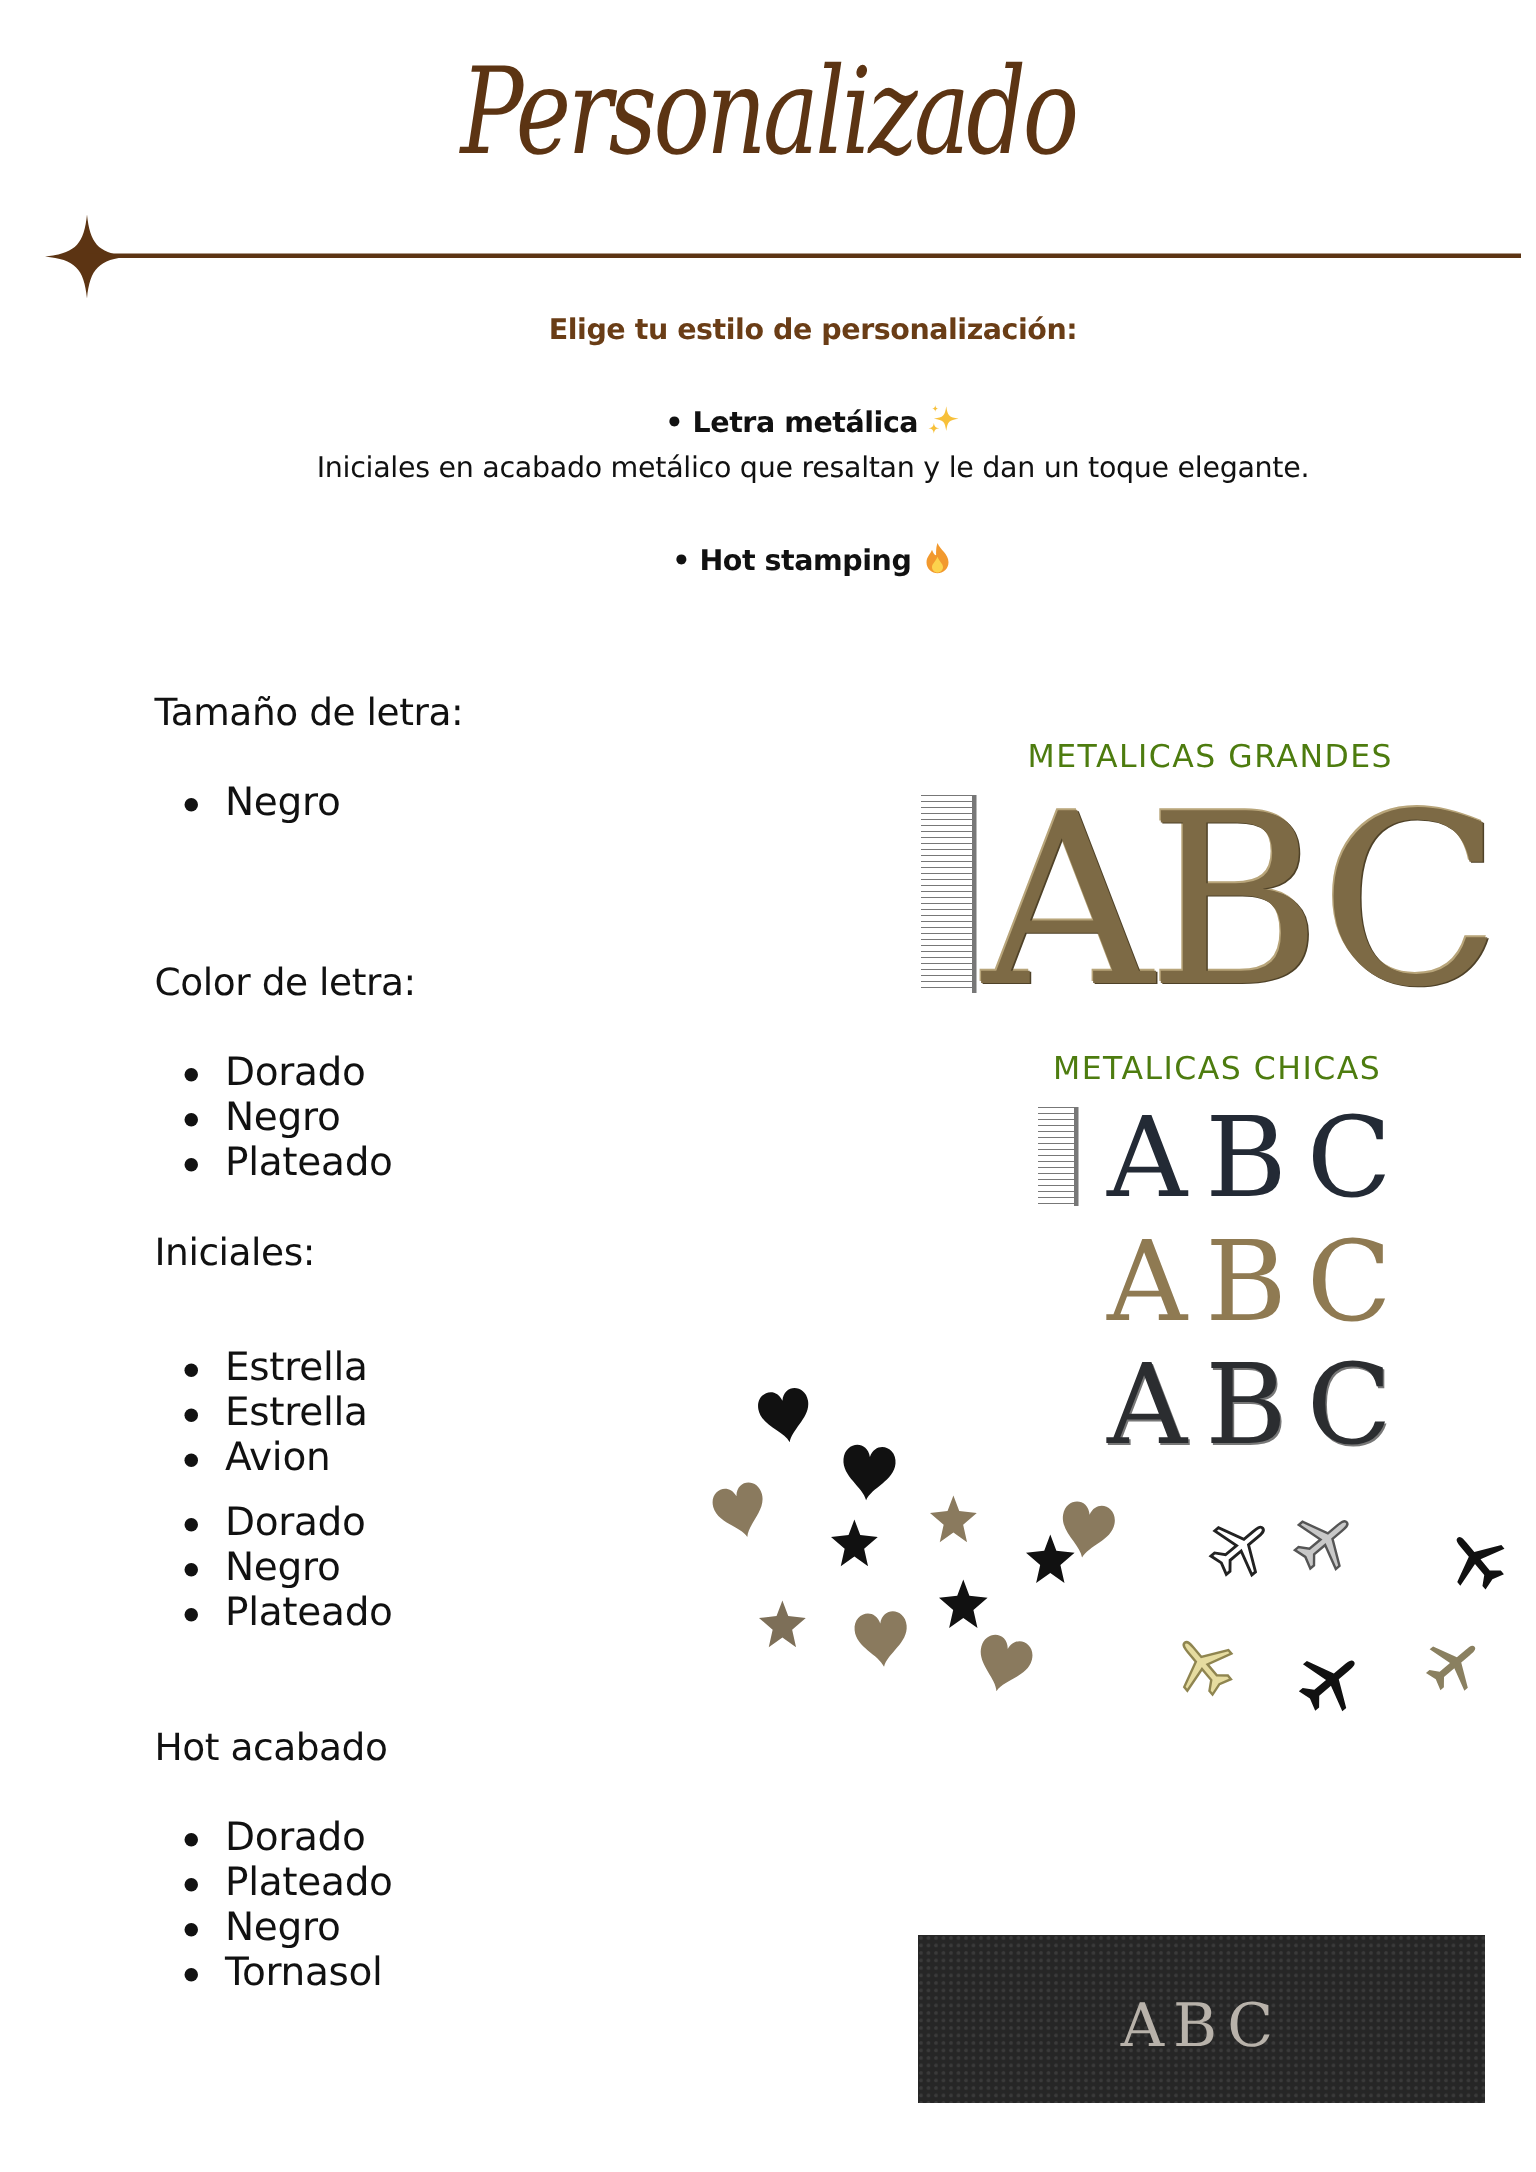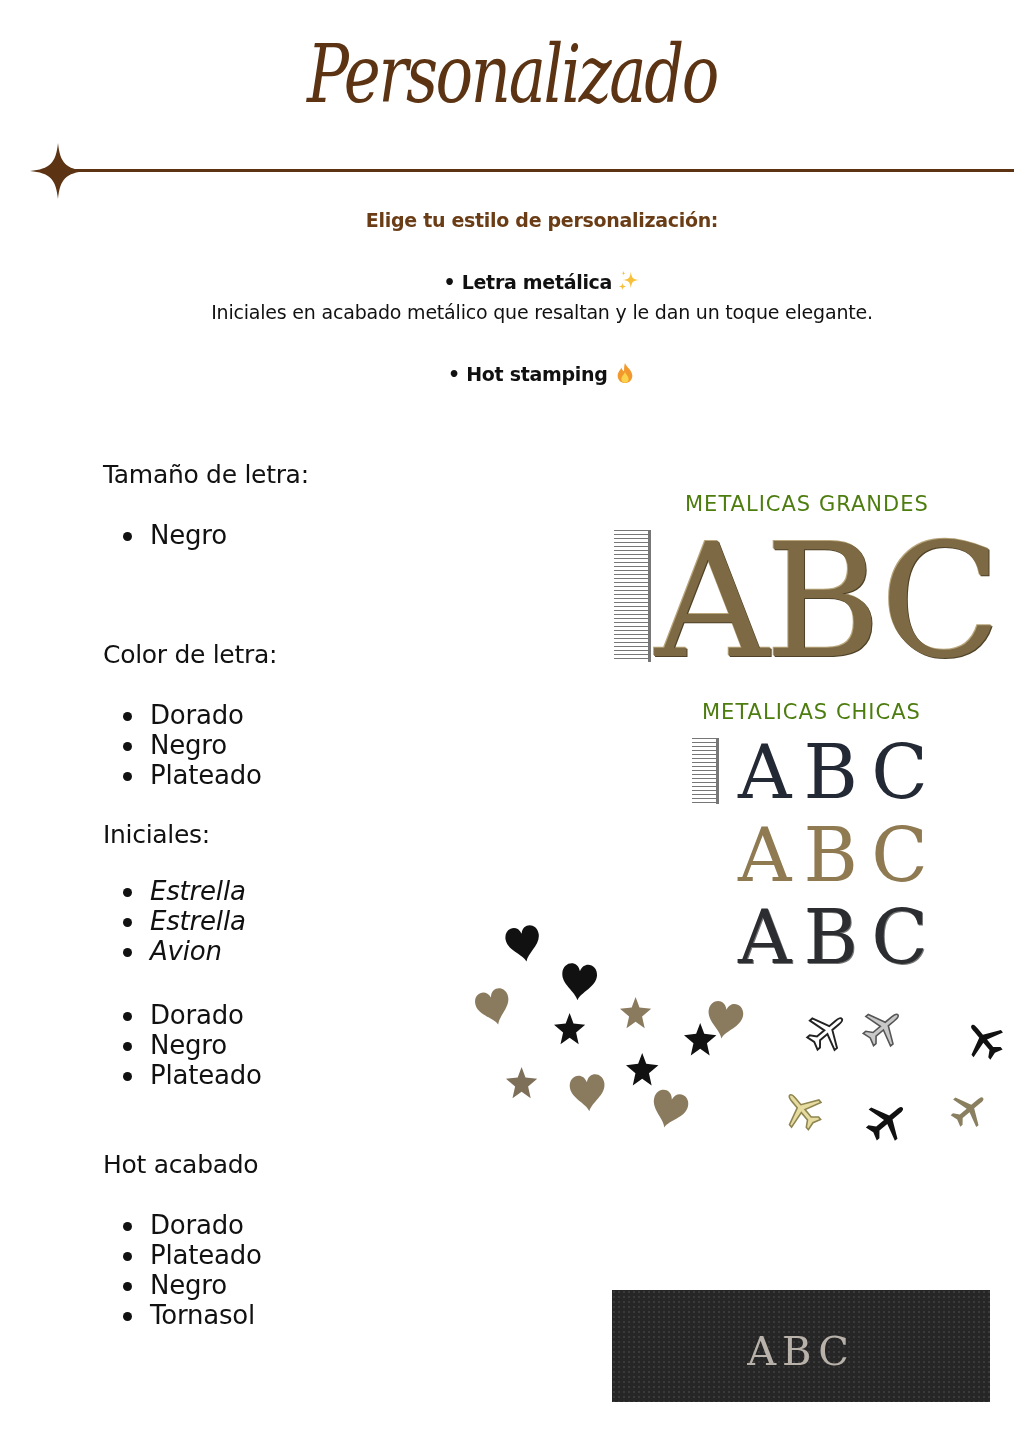--- a/index.html
+++ b/index.html
@@ -65,21 +65,21 @@
   <div class="sec-head">Color de letra:</div>
   <ul class="opts" style="margin-top:30px;">
     <li>Dorado</li>
     <li>Negro</li>
     <li>Plateado</li>
   </ul>
 </div>
 
 <div class="section" style="top:820px;">
   <div class="sec-head">Iniciales:</div>
-  <ul class="opts" style="margin-top:26px;font-style:italic;">
+  <ul class="opts" style="margin-top:47px;">
     <li>Estrella</li>
     <li>Estrella</li>
     <li>Avion</li>
   </ul>
 </div>
 
 <div class="section" style="top:1000px;">
   <ul class="opts">
     <li>Dorado</li>
     <li>Negro</li>

